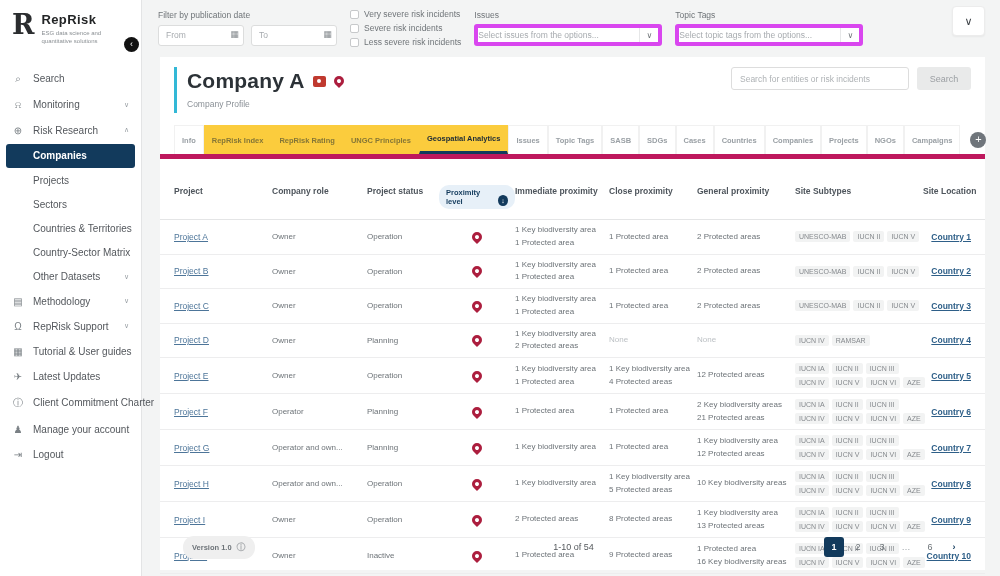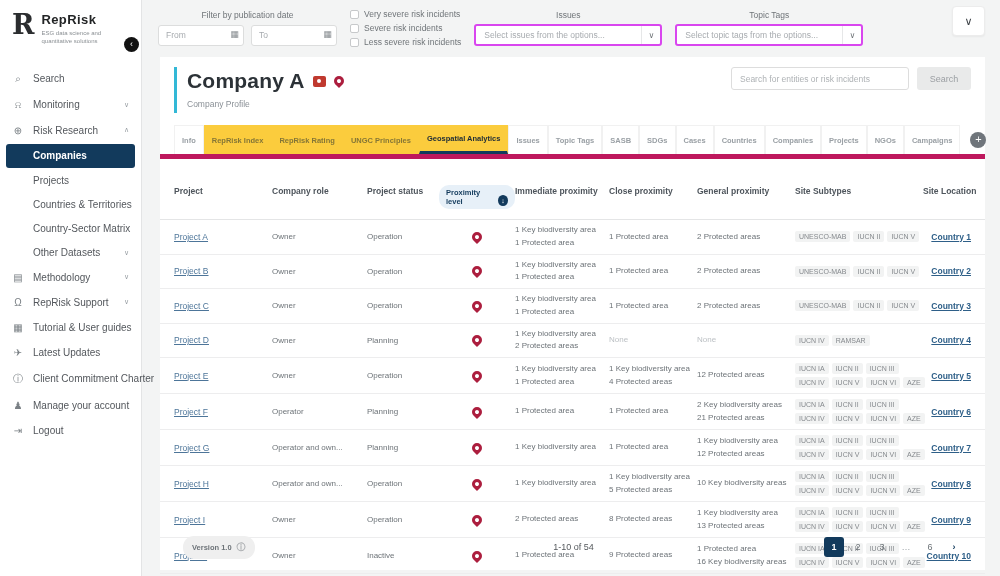--- a/index.html
+++ b/index.html
@@ -20,30 +20,30 @@
   .nav-item.sub { padding:6.5px 12px 6.5px 33px; }
   .nav-item.active { background:#123a5c; color:#fff; font-weight:bold; border-radius:3px; margin:1px 6px; padding-left:27px; }
   .collapse-btn { position:absolute; left:124px; top:37px; width:15px; height:15px; border-radius:50%; background:#121212; color:#fff; font-size:9px; line-height:14px; text-align:center; z-index:5; cursor:pointer; }
 
   
   .main { margin-left:143px; position:relative; height:576px; }
   .filterbar { height:56px; display:flex; align-items:center; padding:0 15px 0 15px; gap:13px; }
   .af-btn { background:#fff; border:1px solid #ececec; border-radius:4px; box-shadow:0 1px 2px rgba(0,0,0,.05); padding:9px 9px; display:flex; align-items:center; gap:6px; font-size:7.5px; font-weight:bold; letter-spacing:.5px; color:#6b7075; cursor:pointer; }
   .af-badge { background:#ececec; border-radius:3px; font-size:7px; color:#9aa0a5; padding:2px 4px; }
   .fgroup { display:flex; flex-direction:column; }
-  .flabel { font-size:8.5px; color:#6f7478; margin-bottom:4px;text-align:center; }
+  .flabel { font-size:8.5px; color:#6f7478; margin-bottom:4px; }
   .date-row { display:flex; gap:7px; }
   .date-field { position:relative; }
   .date-field input { width:86px; height:21px; border:1px solid #dcdddd; border-radius:3px; background:#fff; font-size:8.5px; color:#6f7478; padding:0 18px 0 7px; font-family:inherit; }
   .date-field input::placeholder { color:#a7abaf; }
   .cal-ico { position:absolute; right:5px; top:5px; font-size:9px; color:#8a8f93; }
   .checks { display:flex; flex-direction:column; gap:4px; }
   .check-row { display:flex; align-items:center; gap:5px; font-size:8.5px; color:#6f7478; cursor:pointer; }
   .cbox { width:9px; height:9px; border:1px solid #c7c9cb; border-radius:2px; background:#fff; flex:0 0 9px; }
-  .select { width:188px; height:22px; border:2px solid #d946ef; border-radius:3px; background:#fff; display:flex; align-items:center; font-size:8.5px; color:#a7abaf; padding-left:8px; cursor:pointer; }
+  .select { width:188px; height:22px; border:4px solid #d946ef; border-radius:3px; background:#fff; display:flex; align-items:center; font-size:8.5px; color:#a7abaf; cursor:pointer; }
   .select .sel-chev { margin-left:auto; border-left:1px solid #e6e7e8; height:100%; display:flex; align-items:center; padding:0 6px; color:#6f7478; font-size:8px; }
   .panel-toggle { margin-left:auto; width:33px; height:30px; background:#fff; border:1px solid #ececec; border-radius:4px; box-shadow:0 1px 2px rgba(0,0,0,.05); font-size:11px; color:#3c4146; display:flex; align-items:center; justify-content:center; cursor:pointer; align-self:flex-start; margin-top:6px; }
 
   
   .card { position:absolute; left:17px; top:57px; width:825px; height:513px; background:#fff; }
   .card-header { display:flex; align-items:flex-start; padding:10px 14px 4px 14px; }
   .company-block { border-left:3px solid #33b8d6; padding:2px 0 4px 10px; }
   .title-row { display:flex; align-items:center; gap:8px; }
   .company-title { font-size:21px; font-weight:bold; color:#2c3237; letter-spacing:.2px; }
   .cam-ico { width:13px; height:11px; background:#c0392f; border-radius:2px; position:relative; }
@@ -125,20 +125,25 @@
       <span class="nav-label">Companies</span>
       <span class="nav-chevron"></span>
     </div>
       <div class="nav-item sub">
 
       <span class="nav-label">Projects</span>
       <span class="nav-chevron"></span>
     </div>
       <div class="nav-item sub">
 
+      <span class="nav-label">Sectors</span>
+      <span class="nav-chevron"></span>
+    </div>
+      <div class="nav-item sub">
+
       <span class="nav-label">Countries &amp; Territories</span>
       <span class="nav-chevron"></span>
     </div>
       <div class="nav-item sub">
 
       <span class="nav-label">Country-Sector Matrix</span>
       <span class="nav-chevron"></span>
     </div>
       <div class="nav-item sub">
 

